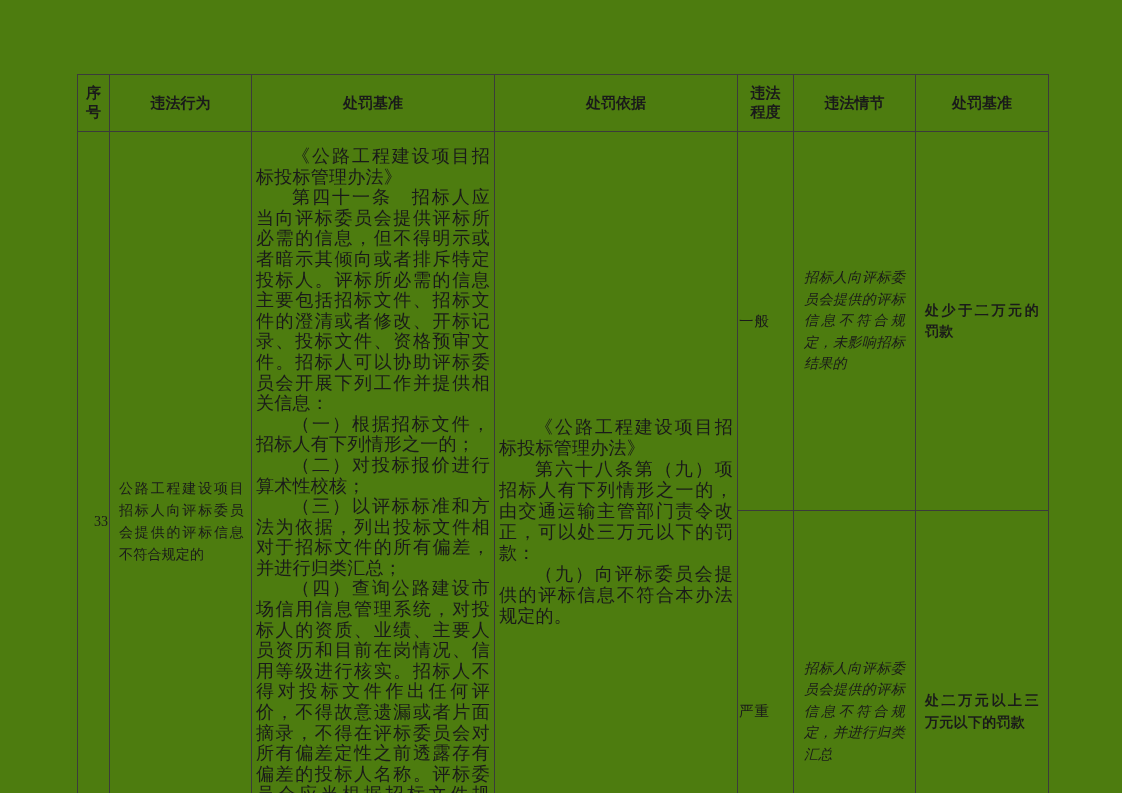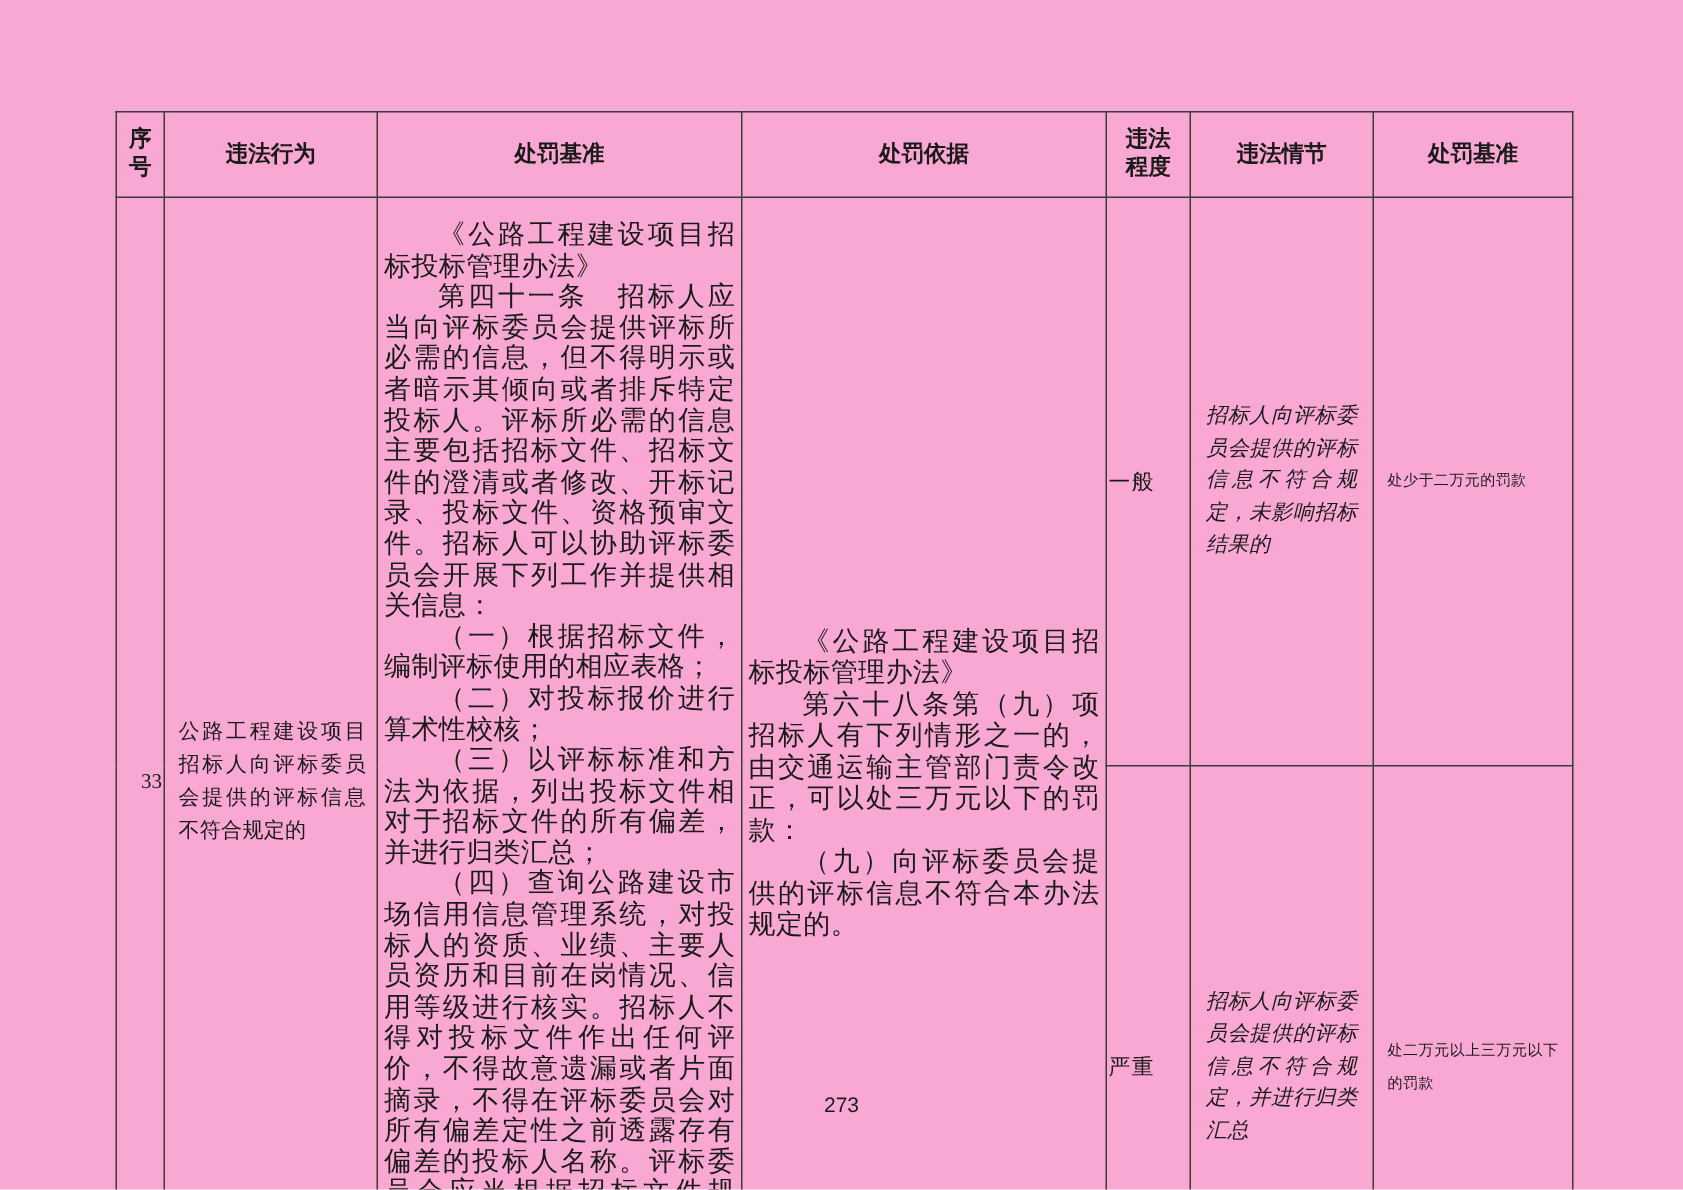--- a/index.html
+++ b/index.html
@@ -11,21 +11,21 @@
     width: 1122px;
     height: 793px;
     position: relative;
     overflow: hidden;
     font-family: "Liberation Serif", "DejaVu Serif", serif;
     color: #1a1a1a;
   }
   .page {
     position: absolute;
     inset: 0;
-    background: #f9a8d4;
+    background: #4d7c0f;
   }
   table.doc-table {
     position: absolute;
     left: 77px;
     top: 74px;
     width: 971px;
     border-collapse: collapse;
     table-layout: fixed;
   }
   .doc-table td, .doc-table th {
@@ -85,25 +85,26 @@
     vertical-align: middle;
     font-size: 14px;
     line-height: 21.5px;
     padding: 0 10px;
     text-align: justify;
     letter-spacing: 0.3px;
     font-style: italic;
   }
   td.c-bench {
     vertical-align: middle;
-    font-size: 10px;
+    font-size: 14px;
     line-height: 21.5px;
     padding: 0 9px;
     text-align: justify;
     letter-spacing: 0.3px;
+    font-weight: bold;
   }
   tr.r-sub1 { height: 288px; }
   tr.r-sub2 { height: 305px; }
 
   .page-number {
     position: absolute;
     left: 0;
     right: 0;
     top: 728px;
     text-align: center;
@@ -139,21 +140,21 @@
       </tr>
     </thead>
     <tbody>
       <tr class="r-sub1">
         <td class="c-serial" rowspan="2">33</td>
         <td class="c-act" rowspan="2">公路工程建设项目招标人向评标委员会提供的评标信息不符合规定的</td>
         <td class="c-basis" rowspan="2">
           <div class="paras">
             <p>《公路工程建设项目招标投标管理办法》</p>
             <p>第四十一条　招标人应当向评标委员会提供评标所必需的信息，但不得明示或者暗示其倾向或者排斥特定投标人。评标所必需的信息主要包括招标文件、招标文件的澄清或者修改、开标记录、投标文件、资格预审文件。招标人可以协助评标委员会开展下列工作并提供相关信息：</p>
-            <p>（一）根据招标文件，编制评标使用的相应表格；</p>
+            <p>（一）根据招标文件，招标人有下列情形之一的；</p>
             <p>（二）对投标报价进行算术性校核；</p>
             <p>（三）以评标标准和方法为依据，列出投标文件相对于招标文件的所有偏差，并进行归类汇总；</p>
             <p>（四）查询公路建设市场信用信息管理系统，对投标人的资质、业绩、主要人员资历和目前在岗情况、信用等级进行核实。招标人不得对投标文件作出任何评价，不得故意遗漏或者片面摘录，不得在评标委员会对所有偏差定性之前透露存有偏差的投标人名称。评标委员会应当根据招标文件规定，全面、独立评审所有投标文件，并对招标人提供的上述相关信息进行核查，发现错误或者遗漏的，应当进行修正。</p>
           </div>
         </td>
         <td class="c-penalty" rowspan="2">
           <div class="paras">
             <p>《公路工程建设项目招标投标管理办法》</p>
             <p>第六十八条第（九）项　招标人有下列情形之一的，由交通运输主管部门责令改正，可以处三万元以下的罚款：</p>
             <p>（九）向评标委员会提供的评标信息不符合本办法规定的。</p>
@@ -164,14 +165,13 @@
         <td class="c-bench">处少于二万元的罚款</td>
       </tr>
       <tr class="r-sub2">
         <td class="c-degree">严重</td>
         <td class="c-circ">招标人向评标委员会提供的评标信息不符合规定，并进行归类汇总</td>
         <td class="c-bench">处二万元以上三万元以下的罚款</td>
       </tr>
     </tbody>
   </table>
 
-  <div class="page-number">273</div>
 </div>
 
 </body></html>

